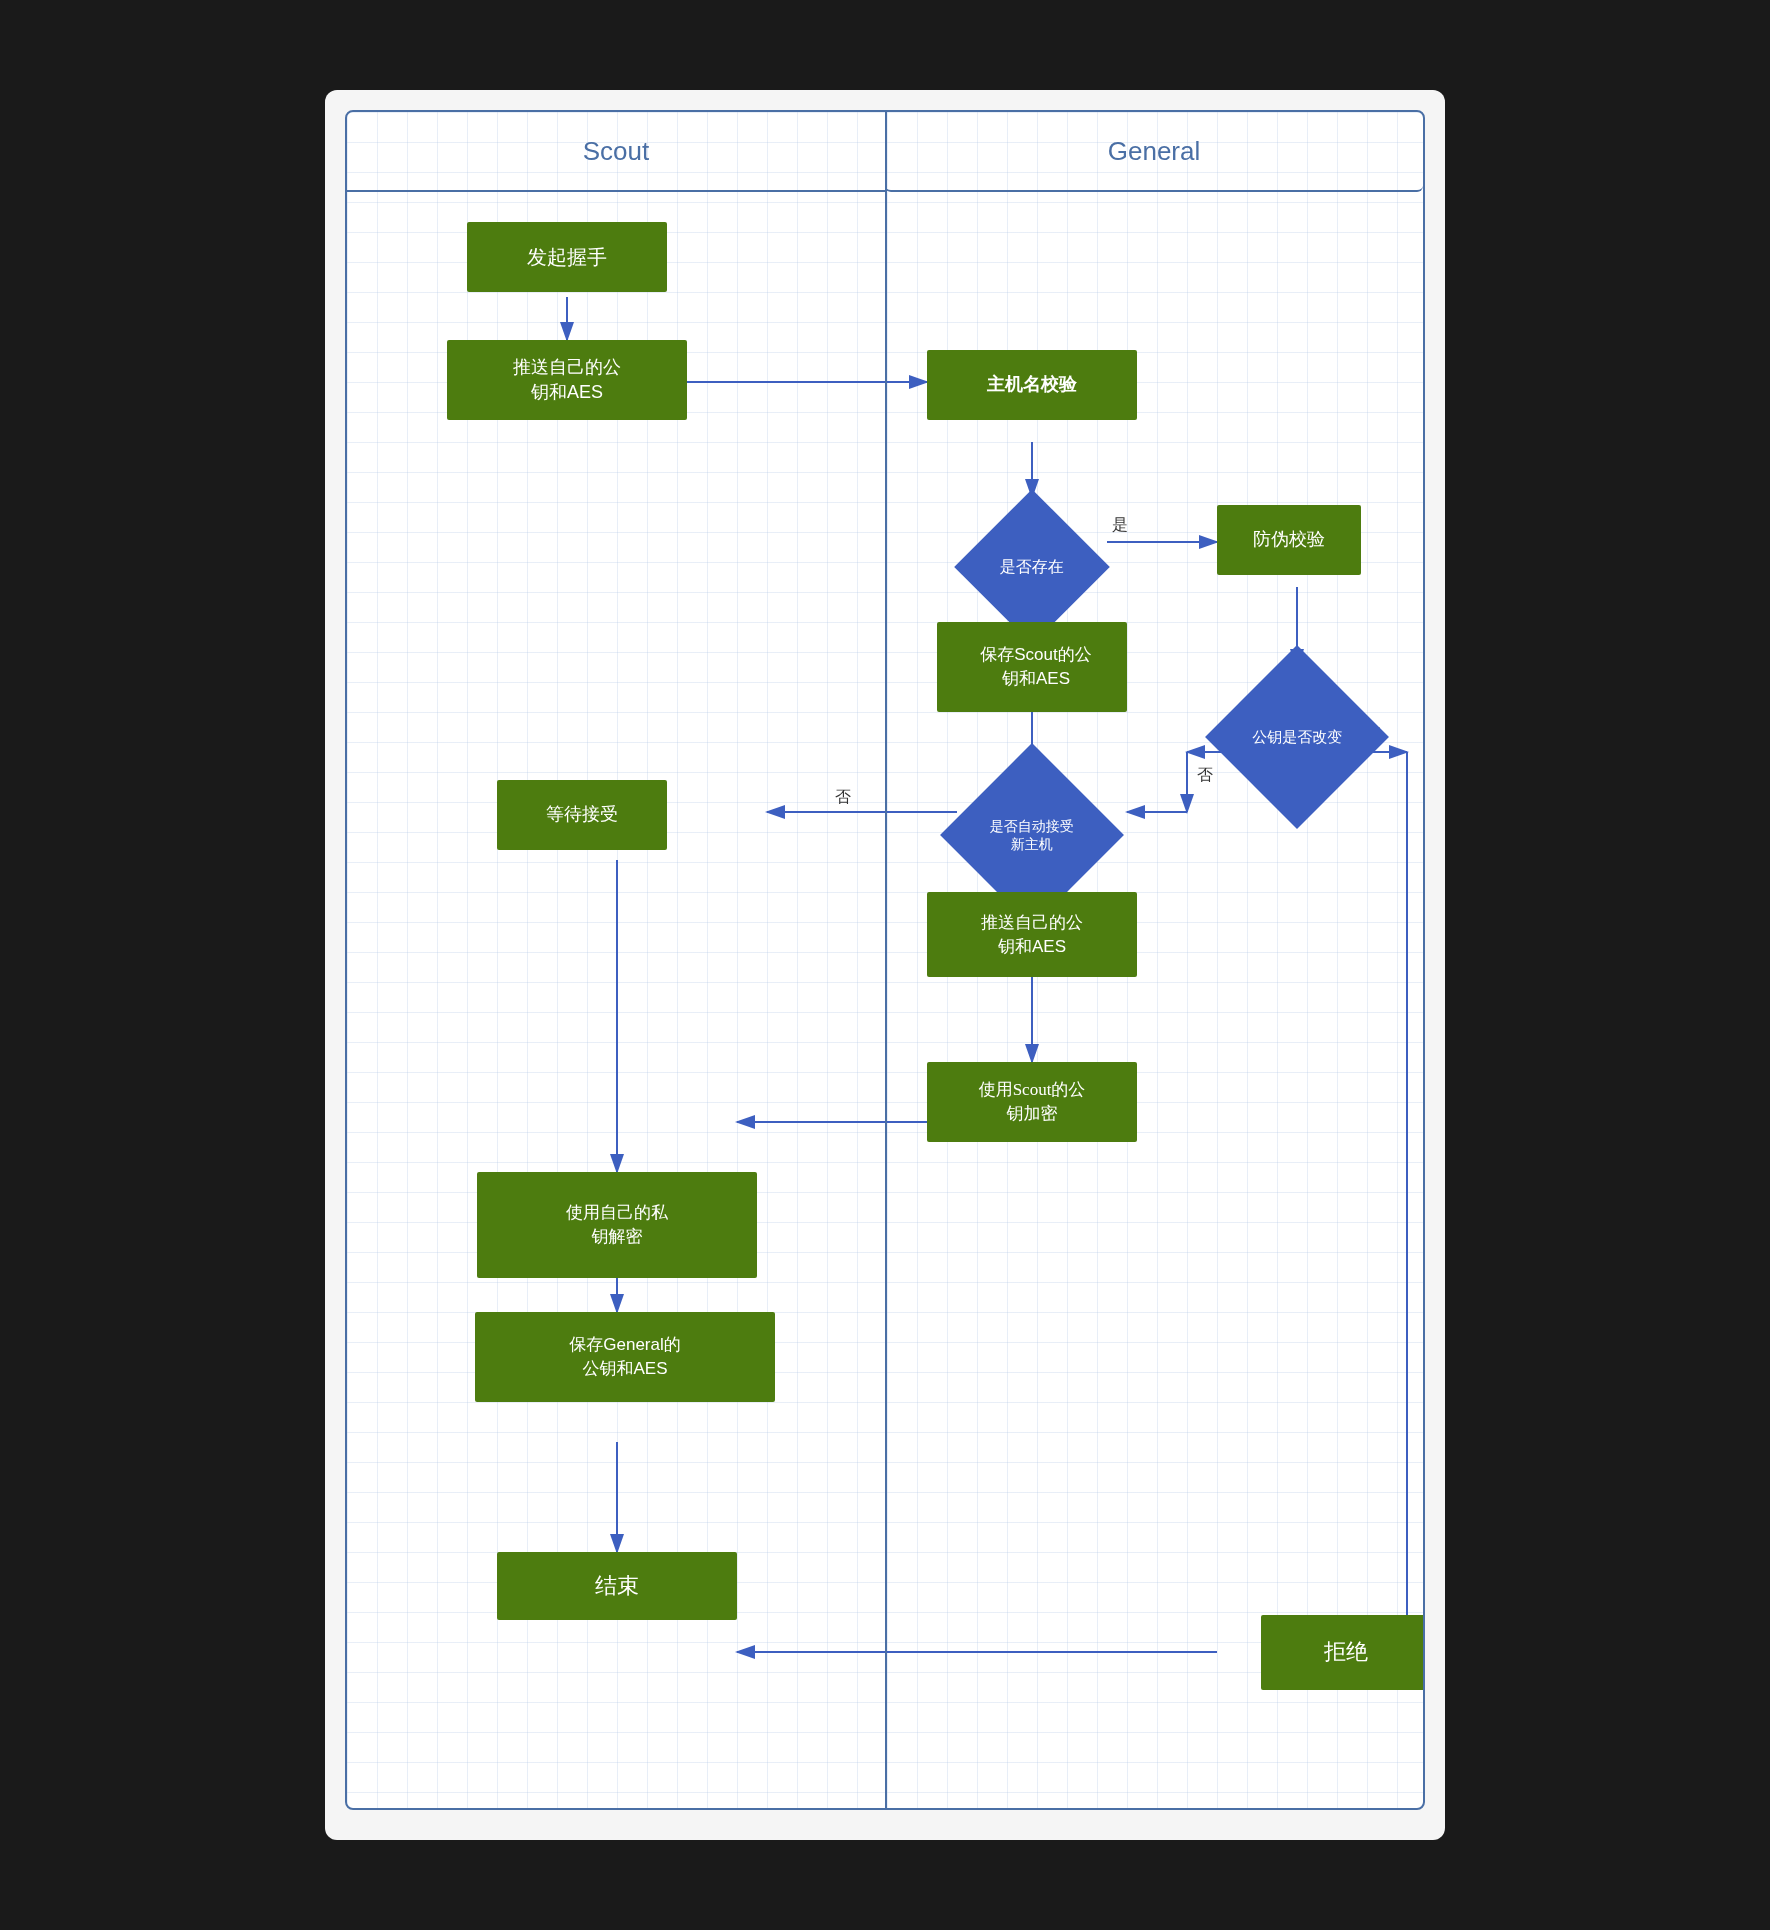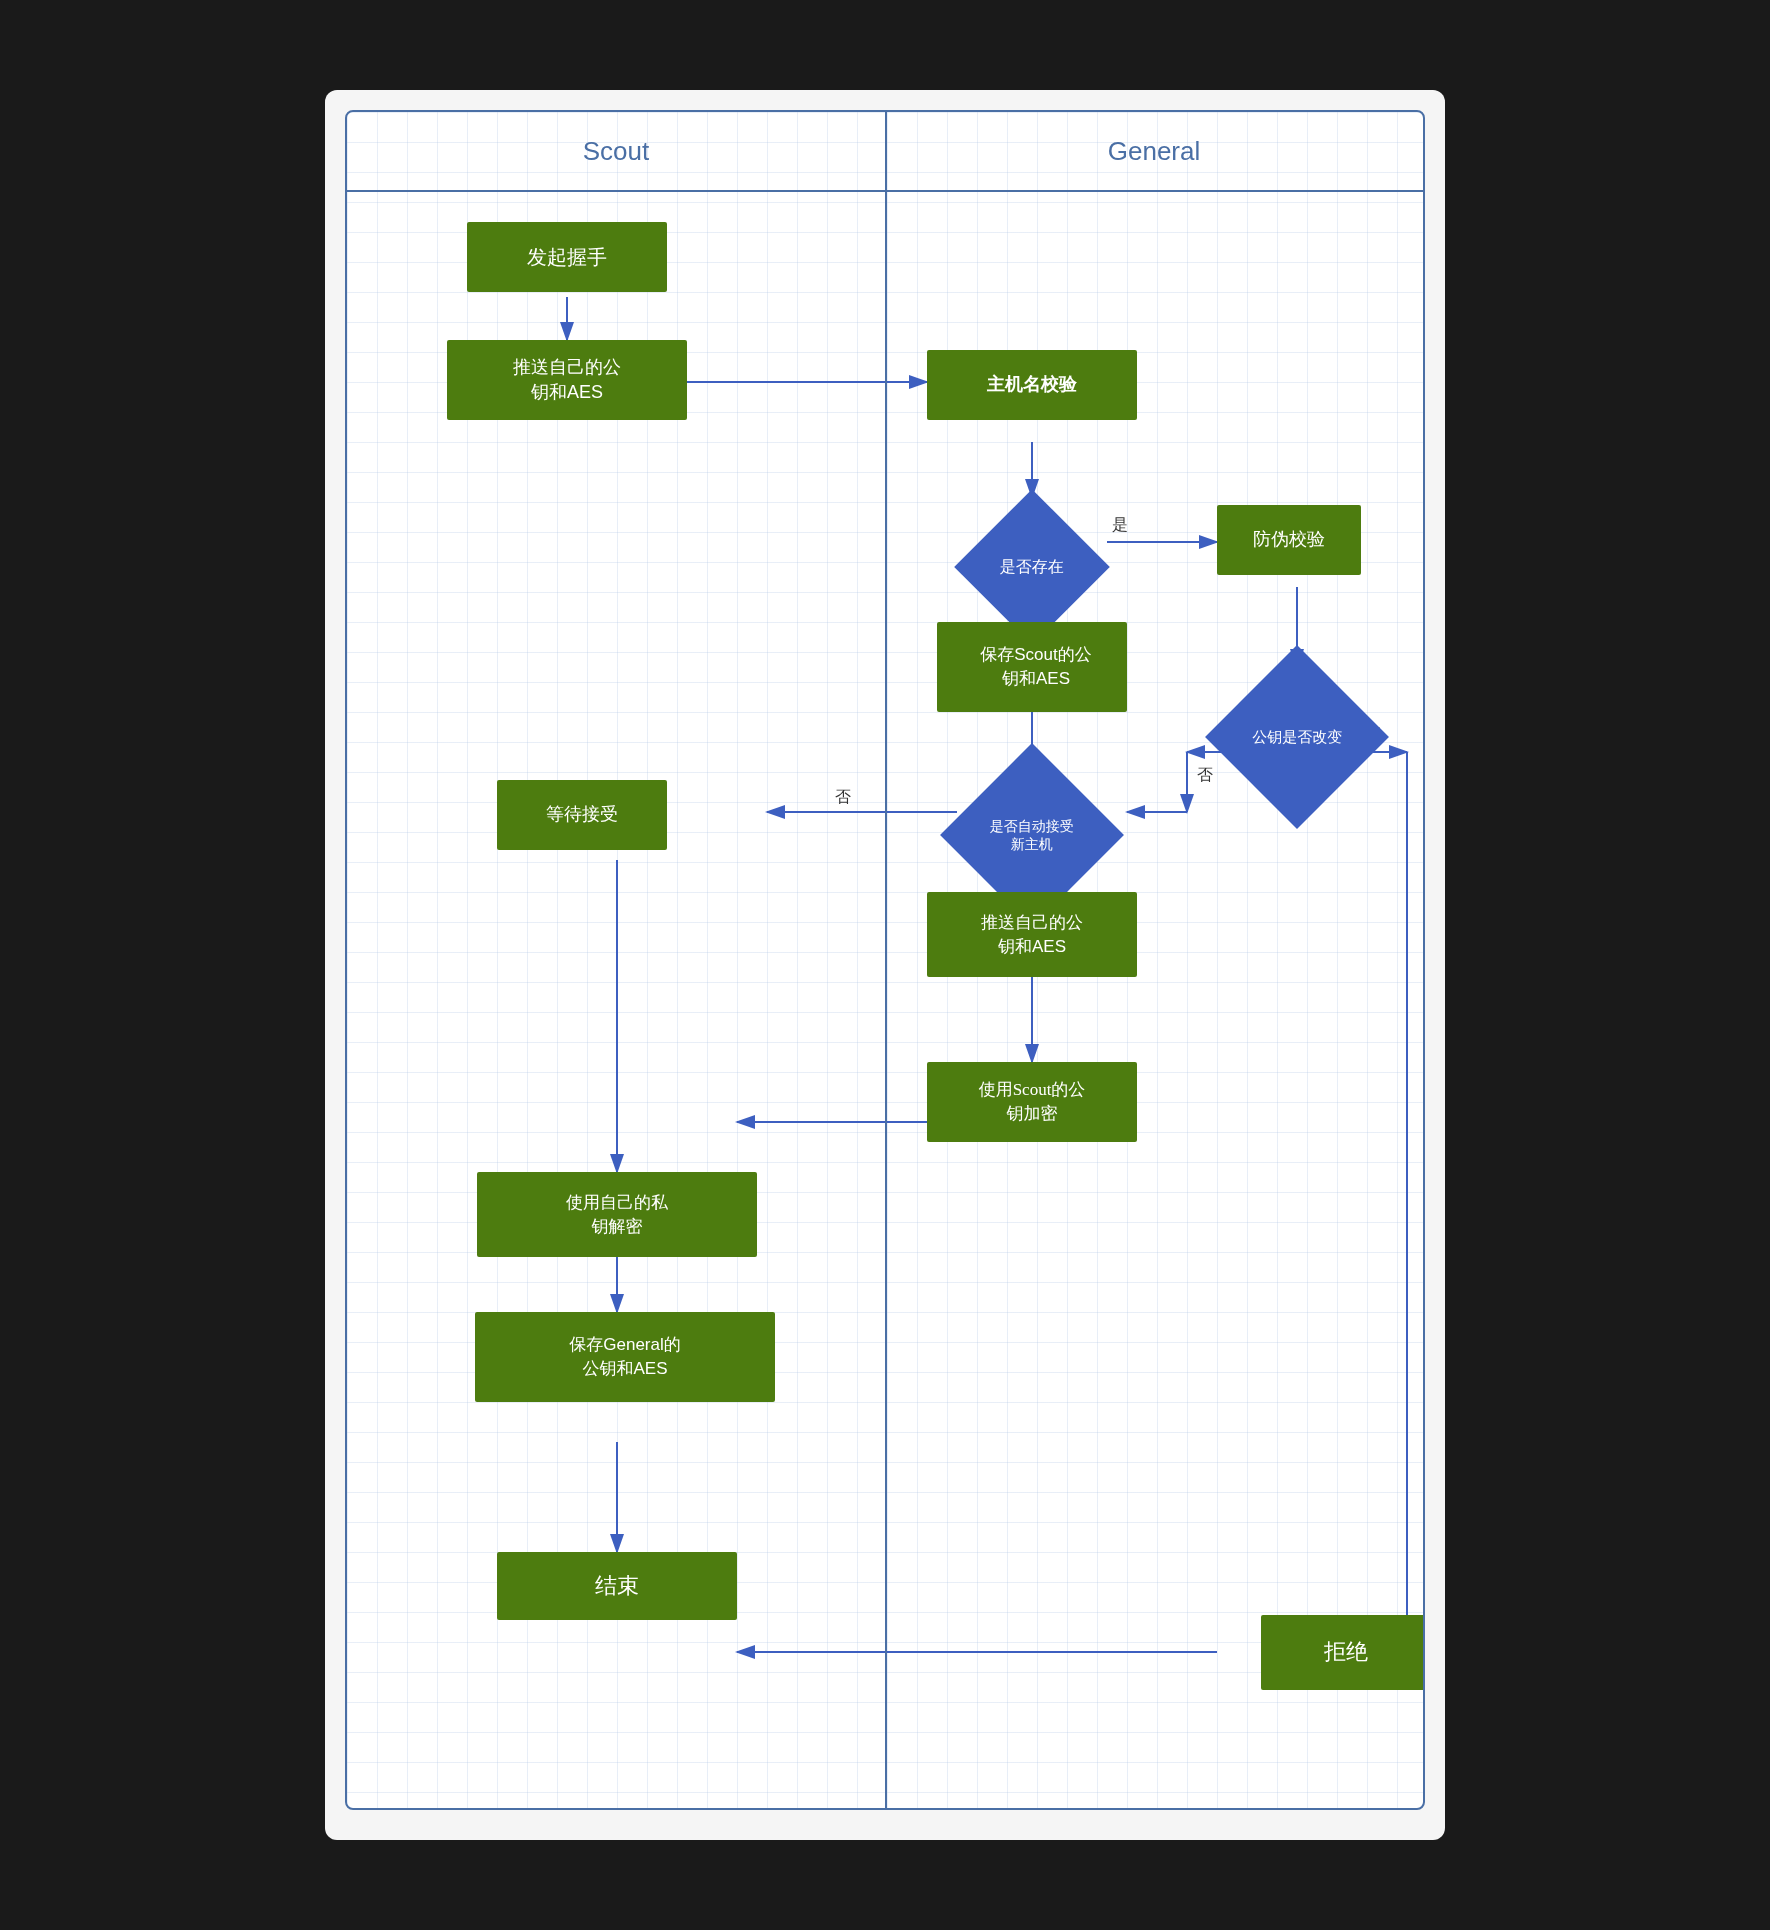--- a/index.html
+++ b/index.html
@@ -60,20 +60,21 @@
       font-weight: 500;
       border-bottom: 2px solid #4a6fa5;
     }
     .col-header-scout {
       left: 0;
       width: 50%;
     }
     .col-header-general {
       left: 50%;
       width: 50%;
+      border-radius: 6px;
     }
     
     .fc-box {
       position: absolute;
       background: #4d7c0f;
       color: white;
       text-align: center;
       display: flex;
       align-items: center;
       justify-content: center;
@@ -238,21 +239,21 @@
     <div class="fc-box" style="left:580px; top:780px; width:210px; height:85px; font-size:17px;">
       <span style="white-space:pre-line">推送自己的公
 钥和AES</span>
     </div>
 
     <div class="fc-box" style="left:580px; top:950px; width:210px; height:80px; font-size:17px;font-family:Liberation Serif, serif;">
       <span style="white-space:pre-line">使用Scout的公
 钥加密</span>
     </div>
 
-    <div class="fc-box" style="left:130px; top:1060px; width:280px; height:85px; font-size:17px;">
+    <div class="fc-box" style="left:130px; top:1060px; width:280px; height:106px; font-size:17px;">
       <span style="white-space:pre-line">使用自己的私
 钥解密</span>
     </div>
 
     <div class="fc-box" style="left:128px; top:1200px; width:300px; height:90px; font-size:17px;">
       <span style="white-space:pre-line">保存General的
 公钥和AES</span>
     </div>
 
     <div class="fc-box" style="left:150px; top:1440px; width:240px; height:68px; font-size:22px;">

